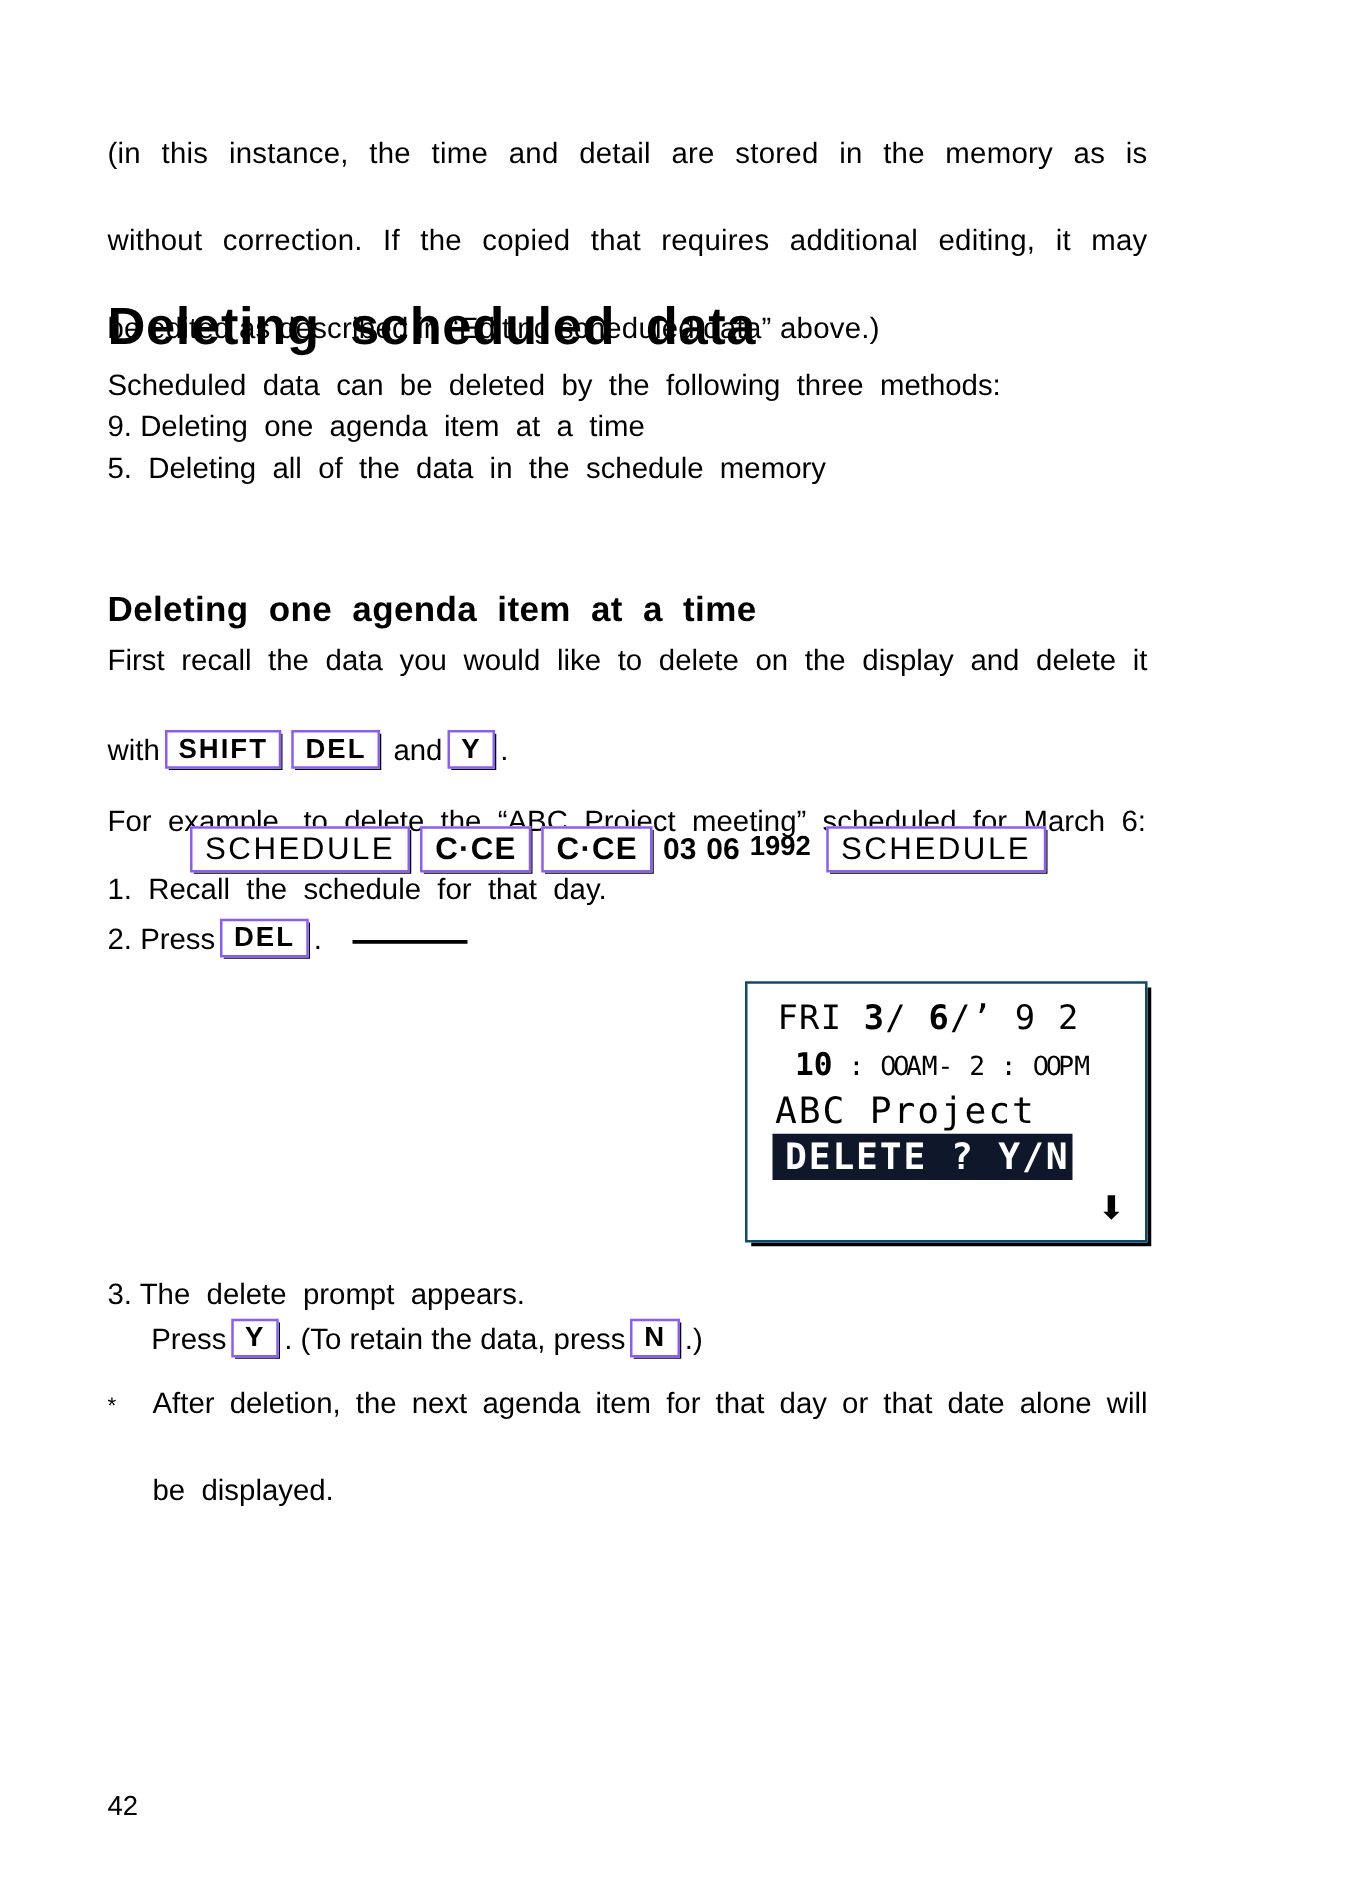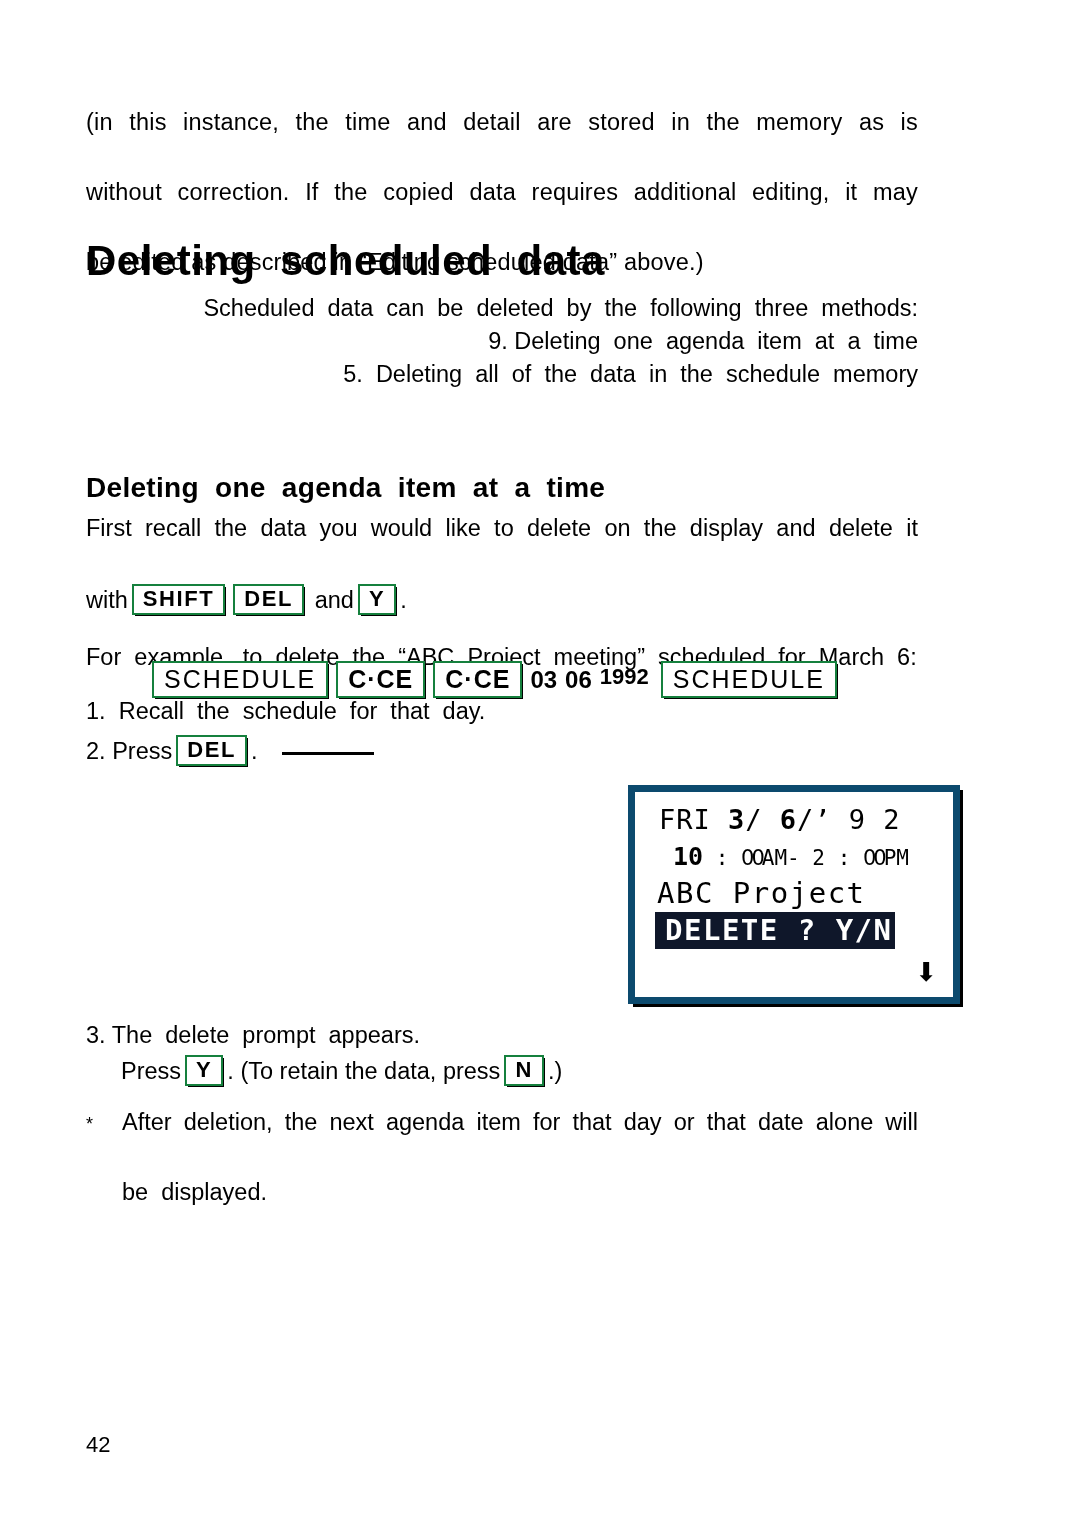--- a/index.html
+++ b/index.html
@@ -53,21 +53,20 @@
     white-space: pre;
   }
 
   .lead {
     position: absolute;
     left: 86px;
     top: 292px;
     width: 832px;
     font-size: 23.5px;
     line-height: 33px;
-    text-align: right;
   }
   .lead .line { display: block; white-space: pre; }
 
   h2.subtitle {
     position: absolute;
     left: 86px;
     top: 472px;
     margin: 0;
     font-size: 28px;
     font-weight: bold;
@@ -98,21 +97,21 @@
   .withrow {
     display: block;
     white-space: nowrap;
     line-height: 40px;
     margin-top: 1px;
   }
 
   
   .key {
     display: inline-block;
-    border: 2px solid #15803d;
+    border: 2px solid #8b5cf6;
     padding: 0px 9px 1px 9px;
     margin: 0 4px;
     font-size: 22px;
     font-weight: bold;
     line-height: 26px;
     letter-spacing: 1px;
     vertical-align: middle;
     position: relative;
     top: -2px;
     background: #fff;
@@ -171,25 +170,25 @@
     display: inline-block;
     width: 92px;
     border-bottom: 3px solid #000;
     vertical-align: 4px;
     margin-left: 24px;
   }
 
   
   .lcd {
     position: absolute;
-    left: 628px;
+    left: 596px;
     top: 785px;
     width: 318px;
     height: 205px;
-    border: 7px solid #0c4a6e;
+    border: 2px solid #0c4a6e;
     background: #fff;
     box-shadow: 4px 4px 0 -1px #000;
   }
   .lcd-inner {
     position: absolute;
     left: 0; top: 0; right: 0; bottom: 0;
   }
   .lcd-line {
     position: absolute;
     white-space: pre;
@@ -279,21 +278,21 @@
     font-size: 22px;
   }
 </style>
 </head>
 <body>
 
 <div class="page">
 
   <div class="col intro body-para">
     <span class="jline">(in this instance, the time and detail are stored in the memory as is</span>
-    <span class="jline">without correction. If the copied data requires additional editing, it may</span>
+    <span class="jline">without correction. If the copied that requires additional editing, it may</span>
     <span class="lastline">be edited as described in “Editing scheduled data” above.)</span>
   </div>
 
   <h1 class="title">Deleting  scheduled  data</h1>
 
   <div class="lead">
     <span class="line">Scheduled  data  can  be  deleted  by  the  following  three  methods:</span>
     <span class="line">9. Deleting  one  agenda  item  at  a  time</span>
     <span class="line">5.  Deleting  all  of  the  data  in  the  schedule  memory</span>
   </div>

